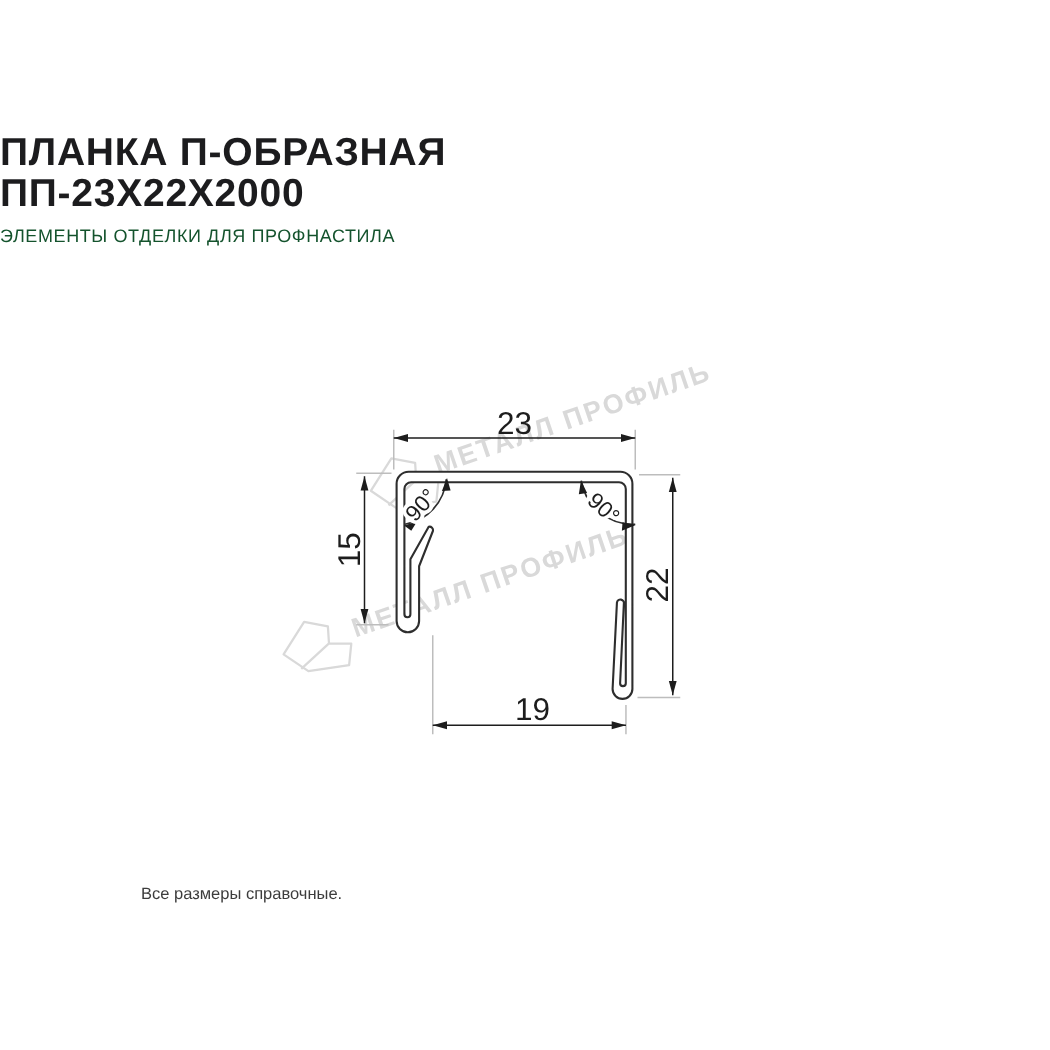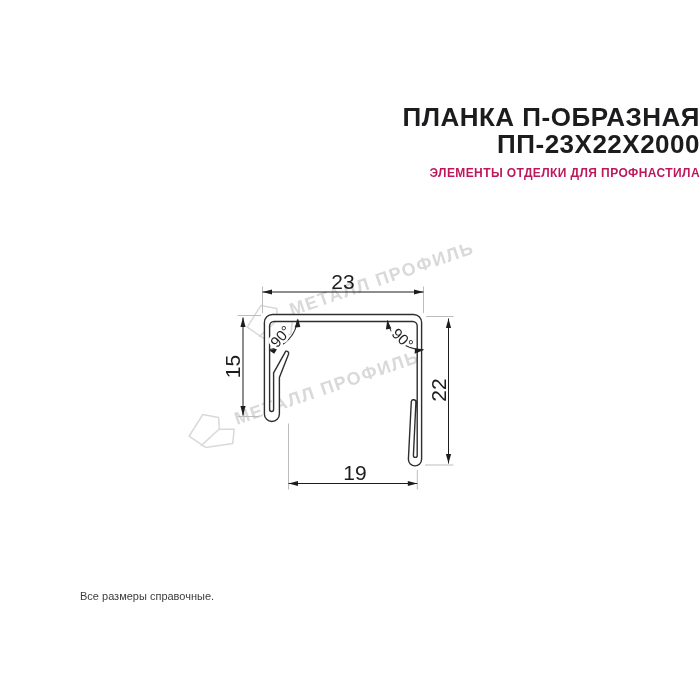--- a/index.html
+++ b/index.html
@@ -1,33 +1,33 @@
 <!DOCTYPE html>
 <html><head>
 <meta charset="utf-8">
 <style>
   html,body{margin:0;padding:0;}
   body{
     width:700px;height:700px;position:relative;background:#ffffff;
     font-family:"Liberation Sans", sans-serif;overflow:hidden;
   }
   .header{
-    position:absolute;left:0;top:104px;width:700px;text-align:right;
+    position:absolute;left:0;top:88px;width:700px;text-align:left;
   }
   .title-line{
     font-weight:bold;font-size:26px;line-height:27px;color:#1c1c1e;
     letter-spacing:0.5px;
   }
   .subtitle{
-    margin-top:8px;font-weight:bold;font-size:12px;color:#be185d;
+    margin-top:8px;font-weight:normal;font-size:12px;color:#14532d;
     letter-spacing:0.4px;
   }
   .drawing-svg{position:absolute;left:0;top:0;}
   .footnotes{
-    position:absolute;left:80px;top:589px;font-size:11px;line-height:14px;
+    position:absolute;left:94px;top:589px;font-size:11px;line-height:14px;
     color:#3c3c3c;
   }
   .dim-num{font-size:21px;fill:#1d1d1d;}
   .angle-num{font-size:15px;fill:#1d1d1d;paint-order:stroke;stroke:#ffffff;stroke-width:5px;}
   .wm-text{font-size:18px;font-weight:bold;letter-spacing:1.5px;}
 </style>
 </head>
 <body>
 
 <div class="header">

